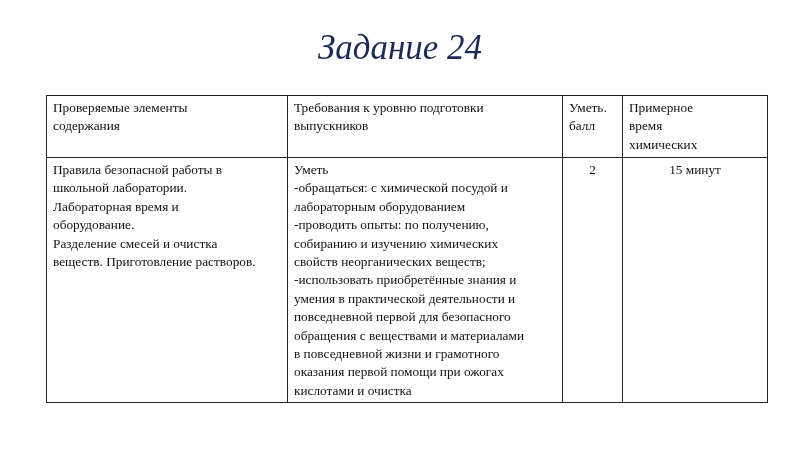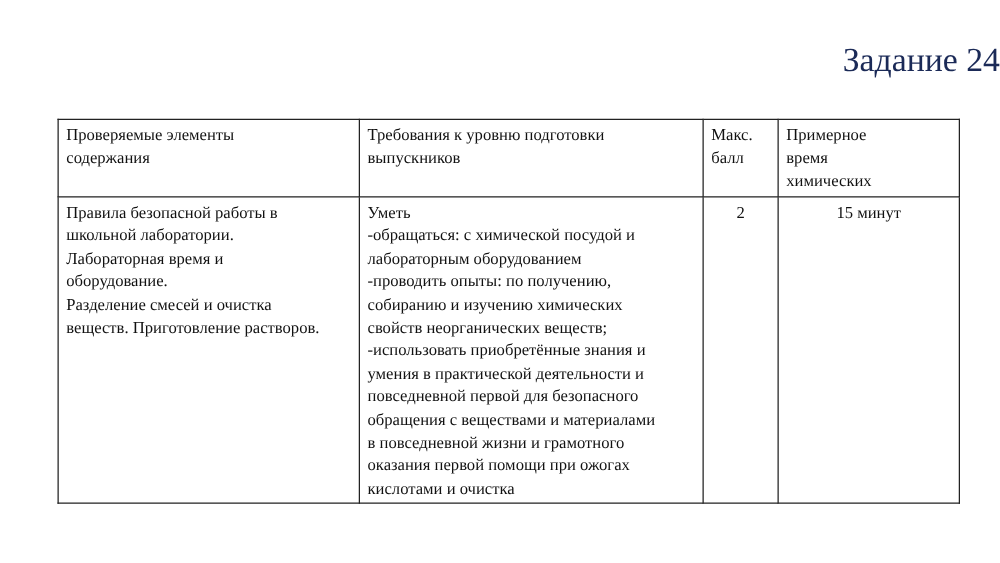--- a/index.html
+++ b/index.html
@@ -4,22 +4,23 @@
   <style>
     html, body { margin: 0; padding: 0; }
     body {
       width: 800px; height: 450px; background: #ffffff; overflow: hidden;
       position: relative;
       font-family: "Liberation Serif", "DejaVu Serif", serif;
       color: #111111;
     }
     .title {
       position: absolute; left: 0; top: 28px; width: 800px;
-      text-align: right; font-size: 27px; color: #1b2a57;
+      text-align: center; font-size: 35px; color: #1b2a57;
       line-height: 40px;
+      font-style: italic;
     }
     table.task {
       position: absolute; left: 46px; top: 95px;
       width: 721px; border-collapse: collapse;
       font-size: 13.3px; line-height: 18.4px;
       table-layout: fixed;
     }
     table.task td {
       border: 1.5px solid #222222; vertical-align: top;
       padding: 3px 6px 2px 6px;
@@ -45,21 +46,21 @@
       <tr class="head">
     <td>
       <span class="line">Проверяемые элементы</span>
       <span class="line">содержания</span>
     </td>
     <td>
       <span class="line">Требования к уровню подготовки</span>
       <span class="line">выпускников</span>
     </td>
     <td>
-      <span class="line">Макс.</span>
+      <span class="line">Уметь.</span>
       <span class="line">балл</span>
     </td>
     <td>
       <span class="line">Примерное</span>
       <span class="line">время</span>
       <span class="line">химических</span>
     </td>
   </tr>
   <tr class="body">
     <td>

